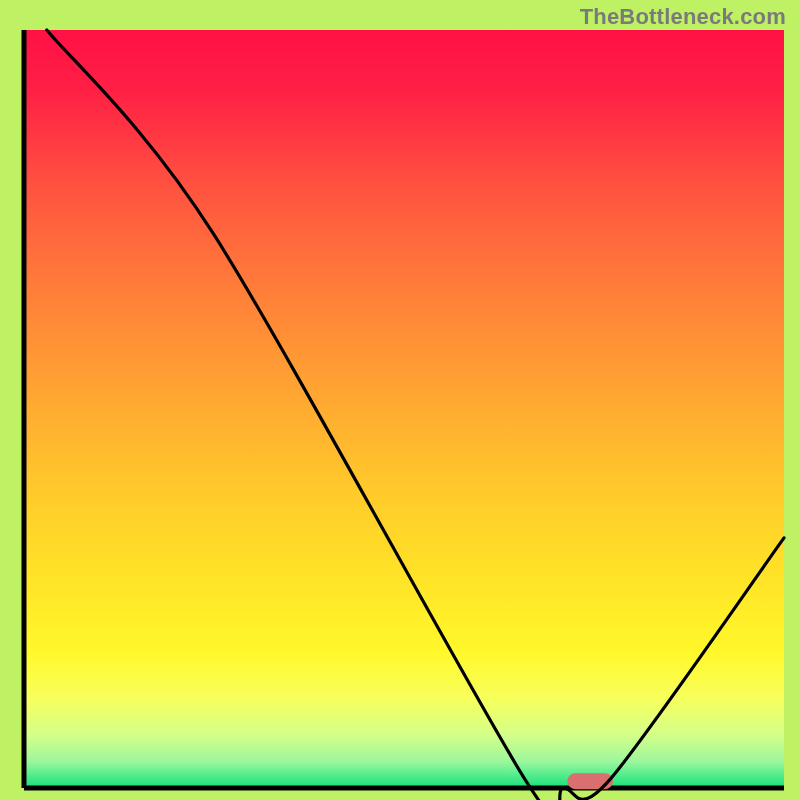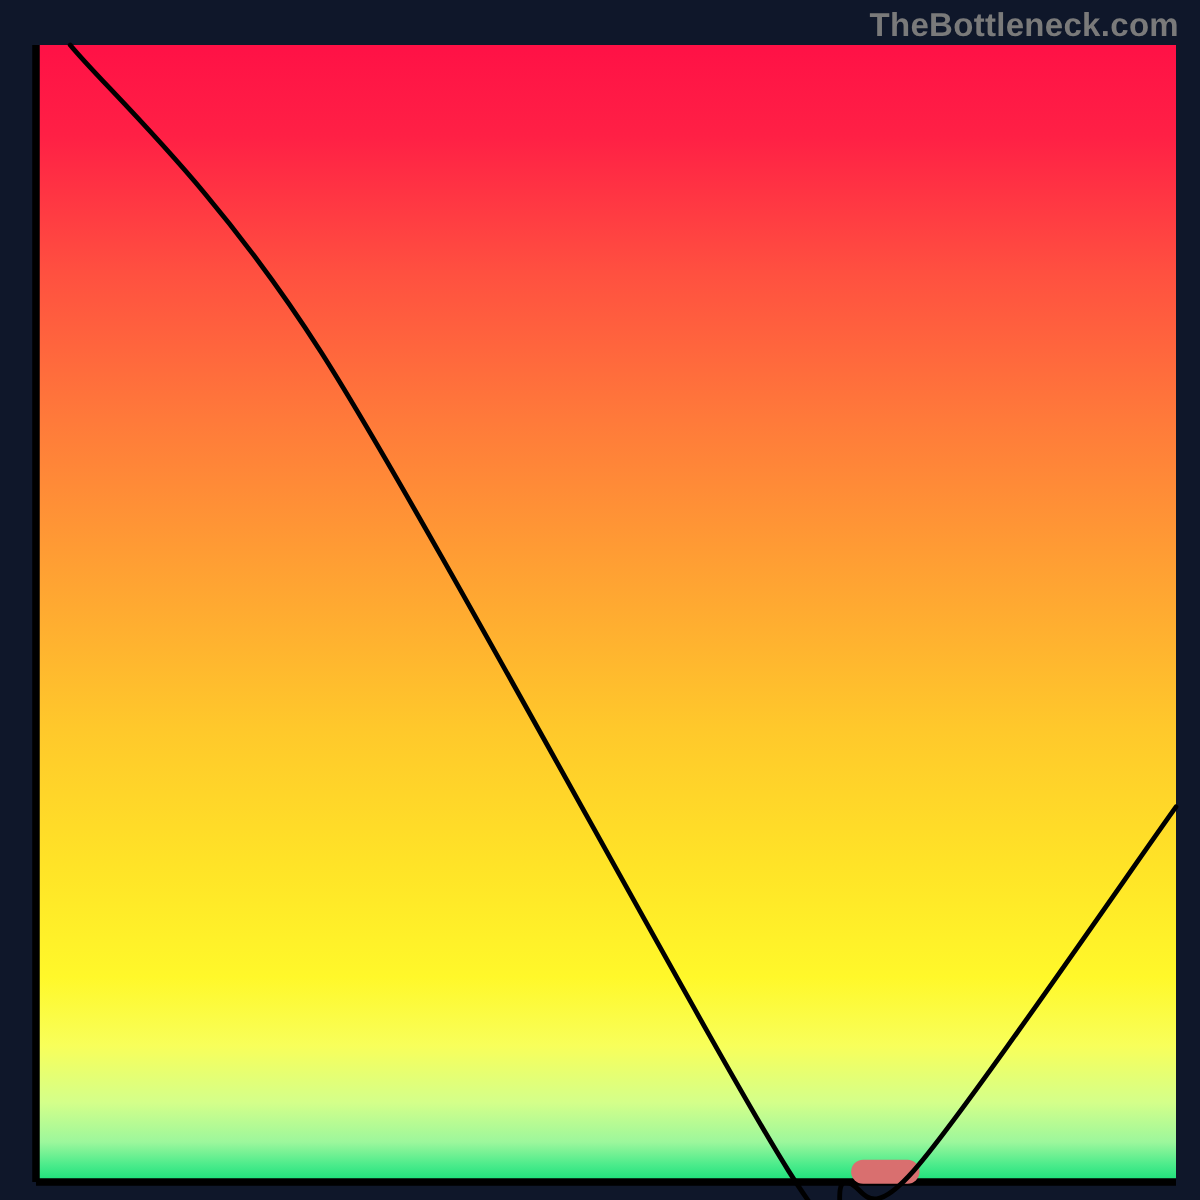--- a/index.html
+++ b/index.html
@@ -7,21 +7,21 @@
     padding: 0;
     width: 800px;
     height: 800px;
     background: #ffffff;
     font-family: Arial, Helvetica, sans-serif;
   }
   .frame {
     position: relative;
     width: 800px;
     height: 800px;
-    background: #0f172a;
+    background: #bef264;
   }
   .attribution {
     position: absolute;
     top: 4px;
     right: 14px;
     font-size: 22px;
     font-weight: 600;
     color: #7a7a7a;
     letter-spacing: 0.2px;
   }

